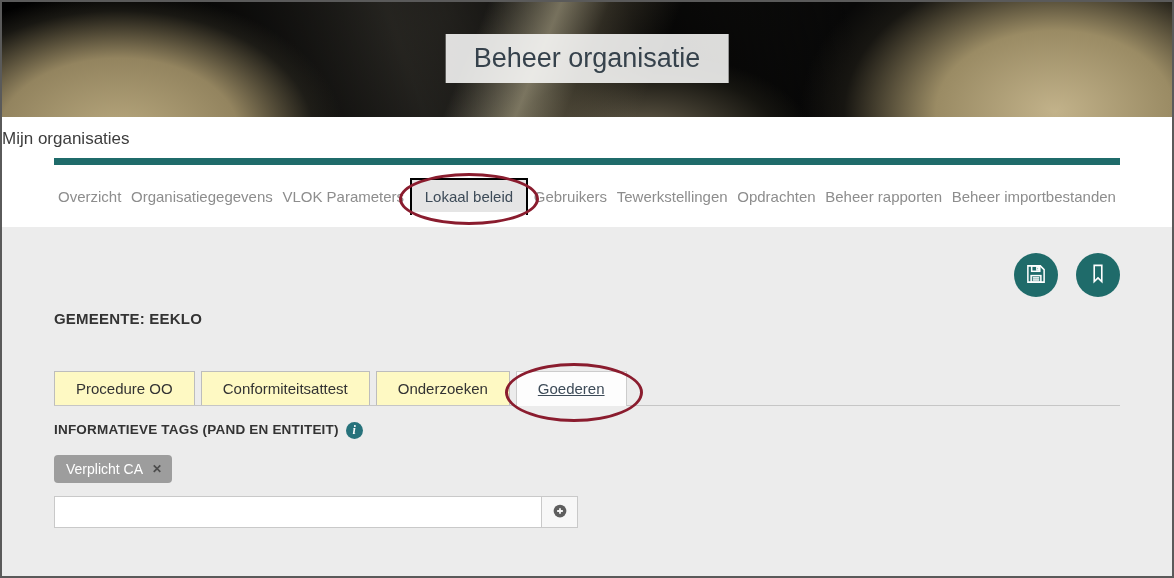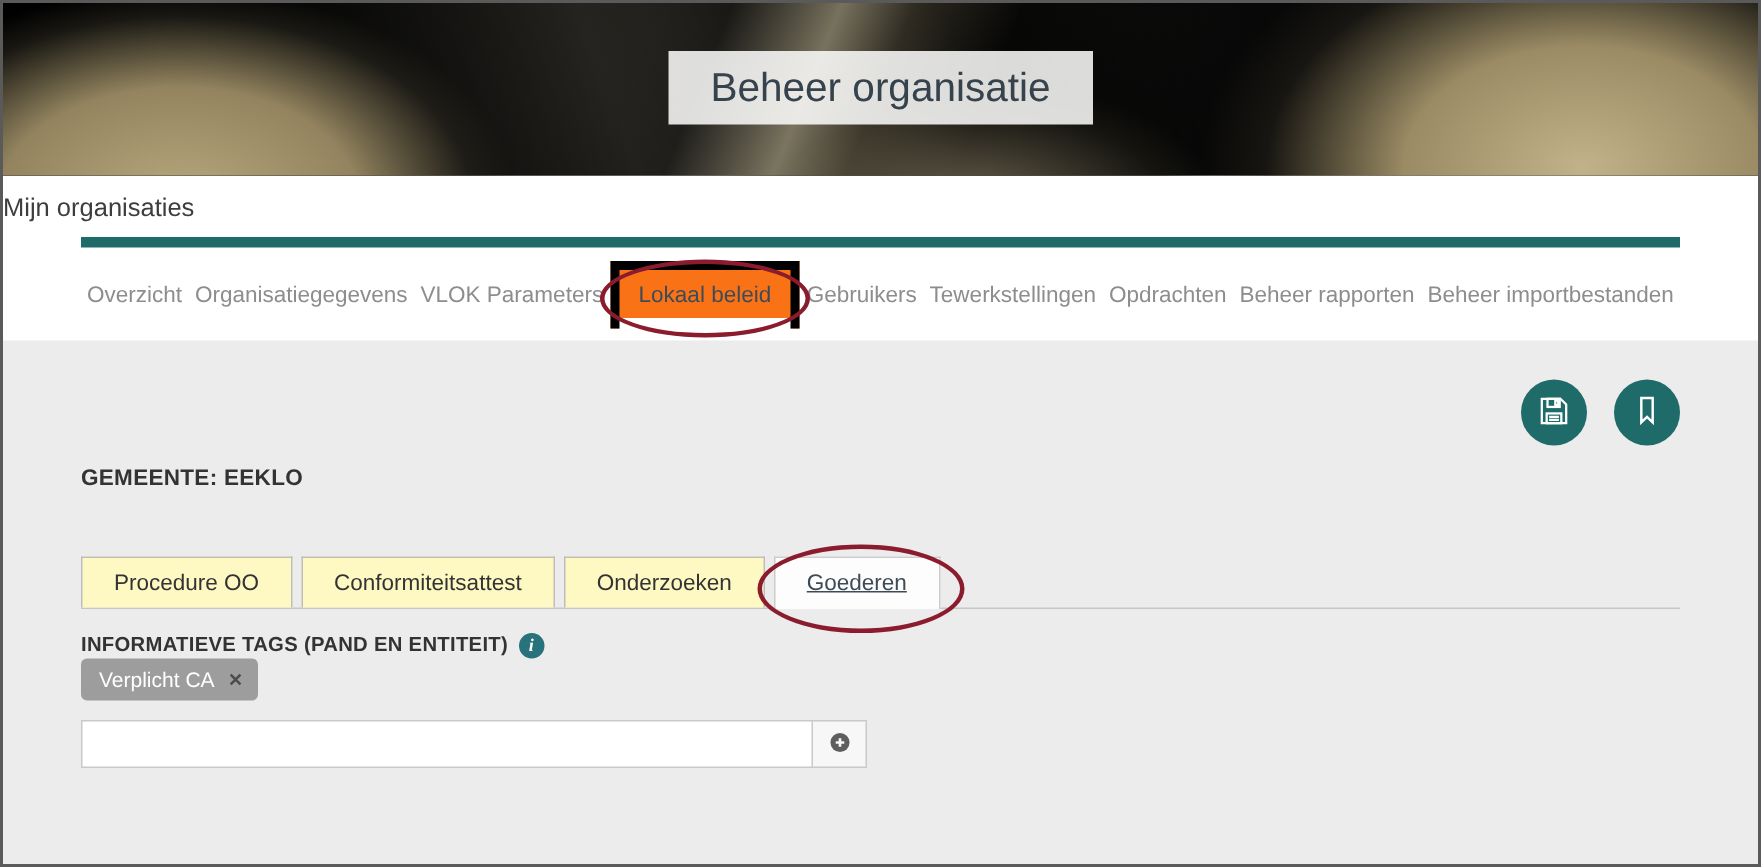--- a/index.html
+++ b/index.html
@@ -39,22 +39,22 @@
 
   .main-tabs {
     display:flex; justify-content:space-between; align-items:center;
     margin:6px 52px; height:50px; background:#fff; position:relative;
   }
   .main-tab {
     color:#8d8d8d; font-size:15px; cursor:pointer; padding:8px 4px;
     white-space:nowrap; position:relative;
   }
   .main-tab.active {
-    color:#3d4b58; background:#f97316;
-    border:6px solid #000000; padding:8px 13px; z-index:2;
+    color:#3d4b58; background:#e5e5e5;
+    border:2px solid #000000; padding:8px 13px; z-index:2;
   }
   .main-tab.active .tab-extend {
     position:absolute; left:0; right:0; bottom:-7px; height:8px; background:#fff;
   }
 
   .annotation-ellipse {
     position:absolute; border-radius:50%; pointer-events:none; z-index:5;
   }
   .ellipse-main { left:-13px; right:-13px; top:-7px; bottom:-12px; }
   .ellipse-sub  { left:-12px; right:-17px; top:-9px; bottom:-16px; }
@@ -84,21 +84,21 @@
 
   .tags-label-row { margin-top:16px; display:flex; align-items:flex-start; gap:7px; }
   .tags-label { font-size:13.5px; font-weight:bold; color:#333; letter-spacing:0.2px; }
   .info-icon {
     width:17px; height:17px; border-radius:50%;
     display:inline-flex; align-items:center; justify-content:center;
     color:#fff; font-family:"Liberation Serif", serif; font-weight:bold;
     font-size:12px; font-style:italic; cursor:pointer;
   }
 
-  .tag-row { margin-top:0; }
+  .tag-row { margin-top:16px; }
   .tag {
     display:inline-flex; align-items:center; gap:9px;
     color:#fff; font-size:14px; padding:6px 10px 6px 12px; border-radius:4px;
   }
   .tag-close { color:#4c4c4c; font-weight:bold; font-size:12px; cursor:pointer; line-height:1; }
 
   .input-group { margin-top:13px; display:flex; width:524px; }
   .tag-input {
     flex:1; height:32px; border:1px solid #c9c9c9; border-right:1px solid #c9c9c9;
     padding:0 8px; font-size:14px; background:#fff; outline:none;

